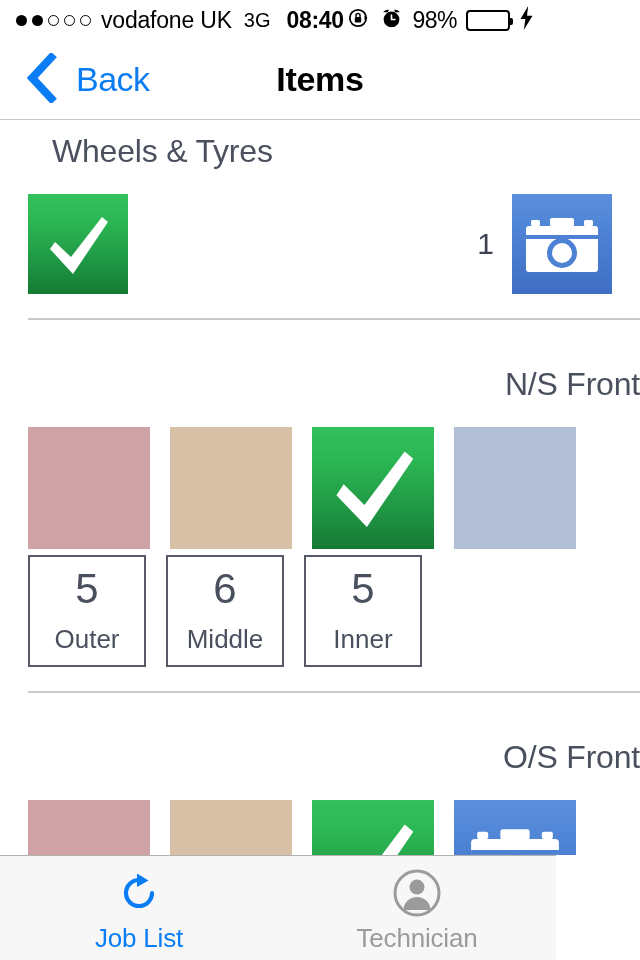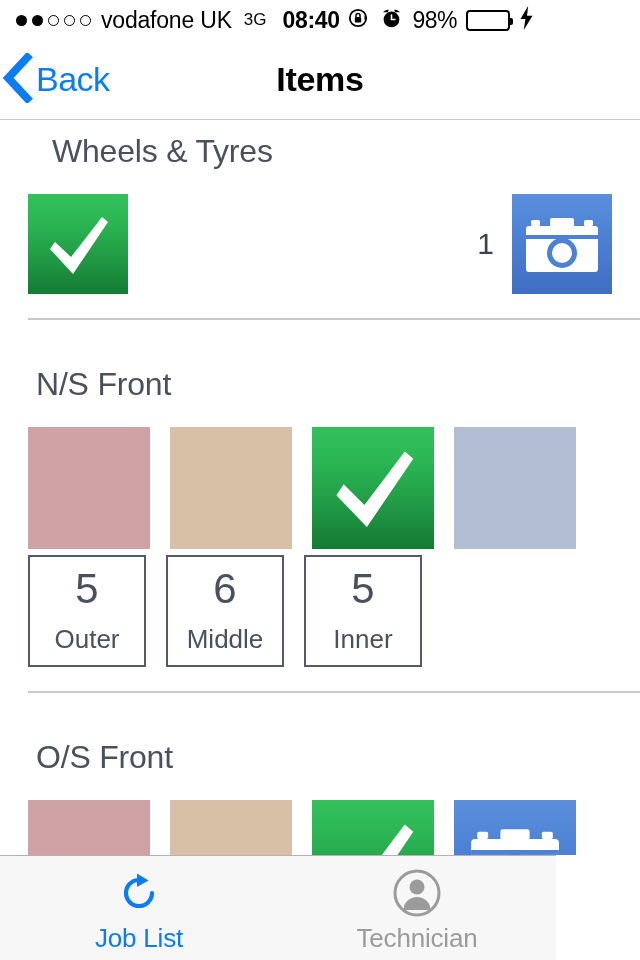--- a/index.html
+++ b/index.html
@@ -44,21 +44,21 @@
     box-sizing: border-box;
   }
   .dot.filled { background: #000; }
   .dot.empty { background: transparent; border: 1.6px solid #000; }
   .sb-carrier {
     font-size: 23px;
     color: #000;
     letter-spacing: -0.2px;
   }
   .sb-net {
-    font-size: 17px;
+    font-size: 20px;
     color: #000;
     margin-left: 2px;
   }
   .sb-time {
     font-size: 23px;
     font-weight: bold;
     color: #000;
     margin-left: 6px;
     letter-spacing: -0.3px;
     text-align: right;
@@ -104,25 +104,25 @@
     width: 640px;
     height: 80px;
     background: #ffffff;
     border-bottom: 1px solid #c8c7cc;
     box-sizing: border-box;
     display: flex;
     align-items: center;
   }
   .back-button {
     position: absolute;
-    left: 0;
+    left: 24px;
     display: flex;
     align-items: center;
     cursor: pointer;
-    gap: 2px;
+    gap: 18px;
     text-align: center;
   }
   .chev {
     display: block;
   }
   .back-label {
     font-size: 34px;
     color: #0a7cf4;
     letter-spacing: -0.5px;
   }
@@ -146,21 +146,21 @@
   }
   .section {
     position: relative;
   }
   .section-title {
     font-size: 32px;
     color: #4b505f;
     padding: 12px 0 0 52px;
     letter-spacing: -0.2px;
   }
-  .section-title.indent-sm { padding-left: 36px; }
+  .section-title.indent-sm { padding-left: 66px; text-align: right; }
   .divider {
     height: 2px;
     background: #c9c9cd;
     margin-left: 28px;
   }
 
   .row {
     display: flex;
     align-items: center;
     padding-left: 28px;

